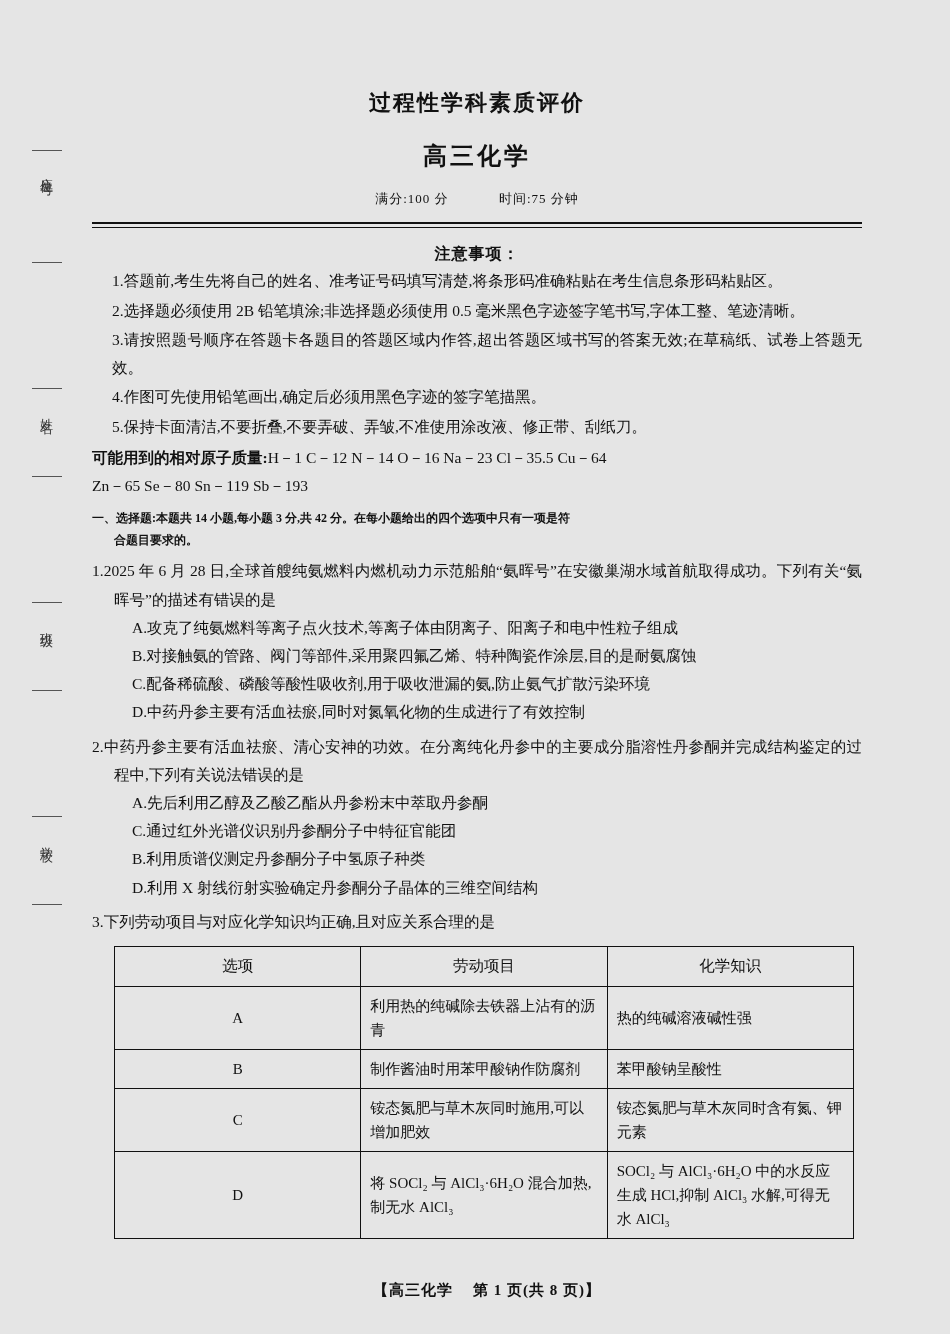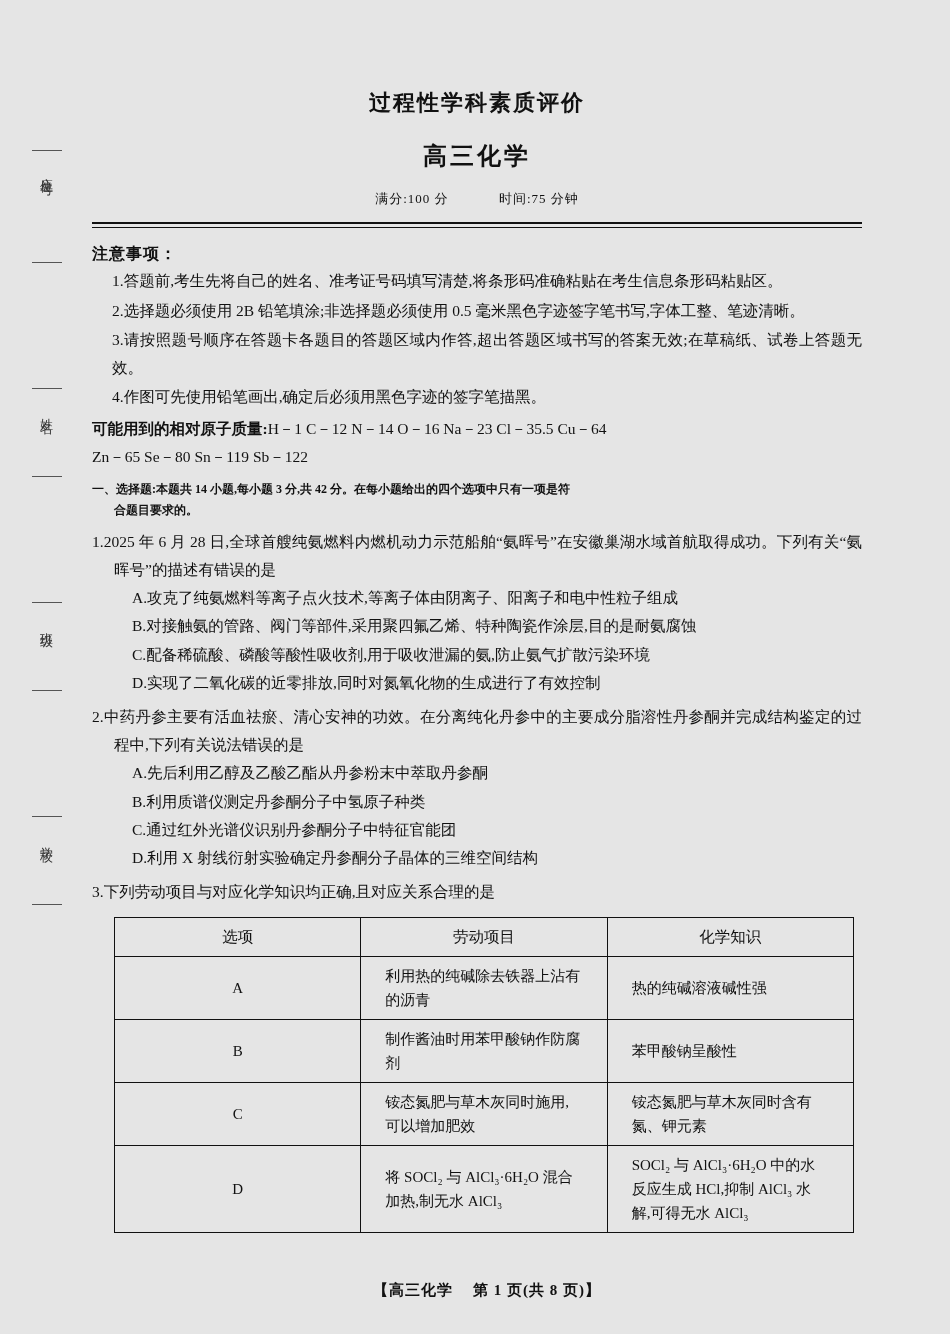--- a/index.html
+++ b/index.html
@@ -82,20 +82,21 @@
     margin-top: 14px;
     border-top: 2px solid #111;
     border-bottom: 1px solid #111;
     height: 3px;
   }
   .notice-title {
     font-weight: bold;
     font-size: 16px;
     margin-top: 16px;
     letter-spacing: 1px;
+    text-align: center;
   }
   .notice-list {
     margin: 0;
     padding: 0;
     list-style: none;
   }
   .notice-list li {
     font-size: 15.5px;
     line-height: 1.78;
     margin-top: 2px;
@@ -143,21 +144,21 @@
   table.ltable {
     border-collapse: collapse;
     width: 740px;
     margin-top: 10px;
     margin-left: 22px;
     table-layout: fixed;
   }
   table.ltable td, table.ltable th {
     border: 1px solid #111;
     font-size: 15px;
-    padding: 7px 24px;
+    padding: 7px 9px;
     line-height: 1.6;
     font-weight: normal;
     margin-top: 32px;
   }
   table.ltable th {
     text-align: center;
     font-size: 15.5px;
   }
   td.c-choice {
     text-align: center;
@@ -226,45 +227,46 @@
     </div>
 
     <div class="double-rule"></div>
 
     <div class="notice-title">注意事项：</div>
     <ul class="notice-list">
       <li>1.答题前,考生先将自己的姓名、准考证号码填写清楚,将条形码准确粘贴在考生信息条形码粘贴区。</li>
       <li>2.选择题必须使用 2B 铅笔填涂;非选择题必须使用 0.5 毫米黑色字迹签字笔书写,字体工整、笔迹清晰。</li>
       <li>3.请按照题号顺序在答题卡各题目的答题区域内作答,超出答题区域书写的答案无效;在草稿纸、试卷上答题无效。</li>
       <li>4.作图可先使用铅笔画出,确定后必须用黑色字迹的签字笔描黑。</li>
+      <li>5.保持卡面清洁,不要折叠,不要弄破、弄皱,不准使用涂改液、修正带、刮纸刀。</li>
     </ul>
 
     <div class="atomic">
       <b>可能用到的相对原子质量:</b><span>H－1   C－12   N－14   O－16   Na－23   Cl－35.5   Cu－64</span><br>
-      <span>Zn－65   Se－80   Sn－119   Sb－122</span>
+      <span>Zn－65   Se－80   Sn－119   Sb－193</span>
     </div>
 
     <div class="section-head">
       <span>一、选择题:本题共 14 小题,每小题 3 分,共 42 分。在每小题给出的四个选项中只有一项是符</span>
       <span class="cont">合题目要求的。</span>
     </div>
 
     <div class="q">
       <span class="stem">1.2025 年 6 月 28 日,全球首艘纯氨燃料内燃机动力示范船舶“氨晖号”在安徽巢湖水域首航取得成功。下列有关“氨晖号”的描述有错误的是</span>
       <span class="opt">A.攻克了纯氨燃料等离子点火技术,等离子体由阴离子、阳离子和电中性粒子组成</span>
       <span class="opt">B.对接触氨的管路、阀门等部件,采用聚四氟乙烯、特种陶瓷作涂层,目的是耐氨腐蚀</span>
       <span class="opt">C.配备稀硫酸、磷酸等酸性吸收剂,用于吸收泄漏的氨,防止氨气扩散污染环境</span>
-      <span class="opt">D.实现了二氧化碳的近零排放,同时对氮氧化物的生成进行了有效控制</span>
+      <span class="opt">D.中药丹参主要有活血祛瘀,同时对氮氧化物的生成进行了有效控制</span>
     </div>
 
     <div class="q">
       <span class="stem">2.中药丹参主要有活血祛瘀、清心安神的功效。在分离纯化丹参中的主要成分脂溶性丹参酮并完成结构鉴定的过程中,下列有关说法错误的是</span>
       <span class="opt">A.先后利用乙醇及乙酸乙酯从丹参粉末中萃取丹参酮</span>
+      <span class="opt">C.通过红外光谱仪识别丹参酮分子中特征官能团</span>
       <span class="opt">B.利用质谱仪测定丹参酮分子中氢原子种类</span>
-      <span class="opt">C.通过红外光谱仪识别丹参酮分子中特征官能团</span>
       <span class="opt">D.利用 X 射线衍射实验确定丹参酮分子晶体的三维空间结构</span>
     </div>
 
     <div class="q">
       <span class="stem">3.下列劳动项目与对应化学知识均正确,且对应关系合理的是</span>
     </div>
 
     <table class="ltable">
       <thead>
         <tr>

